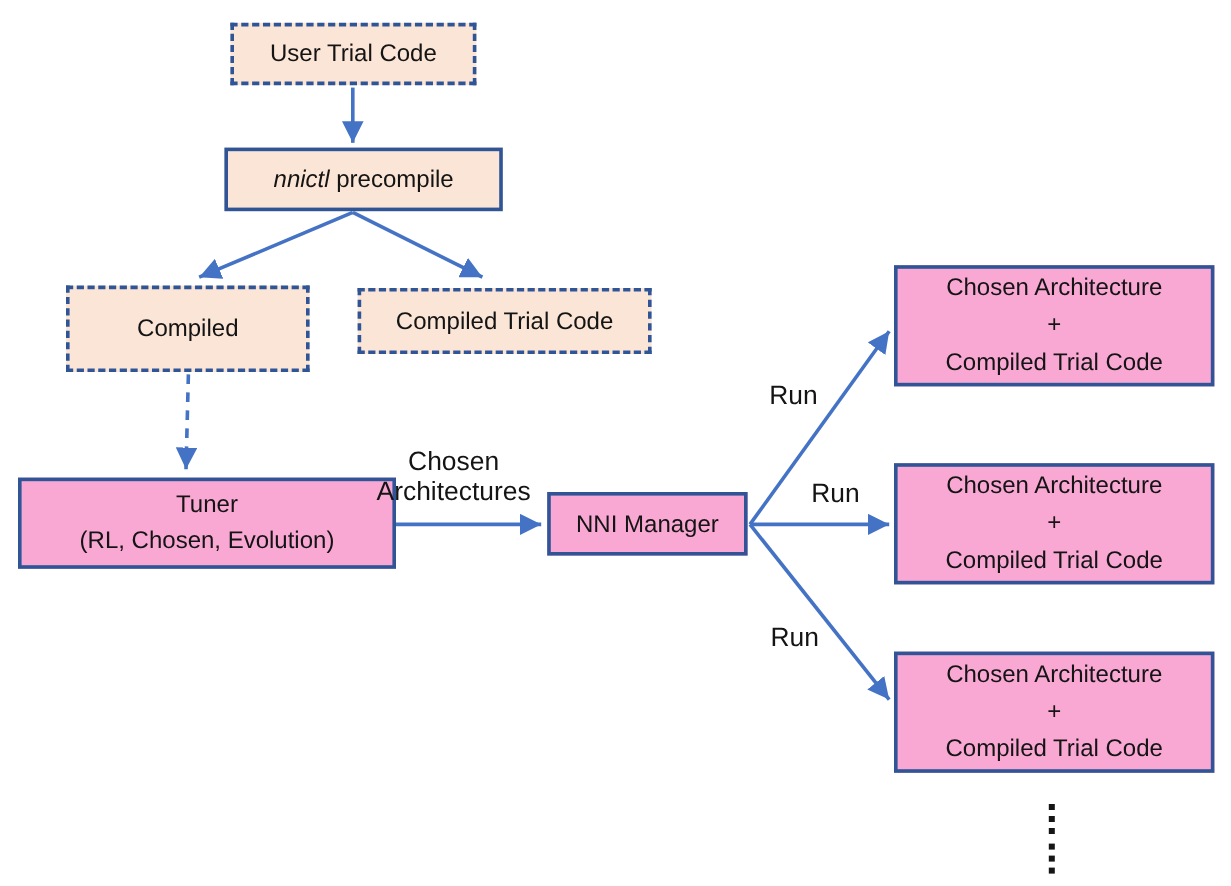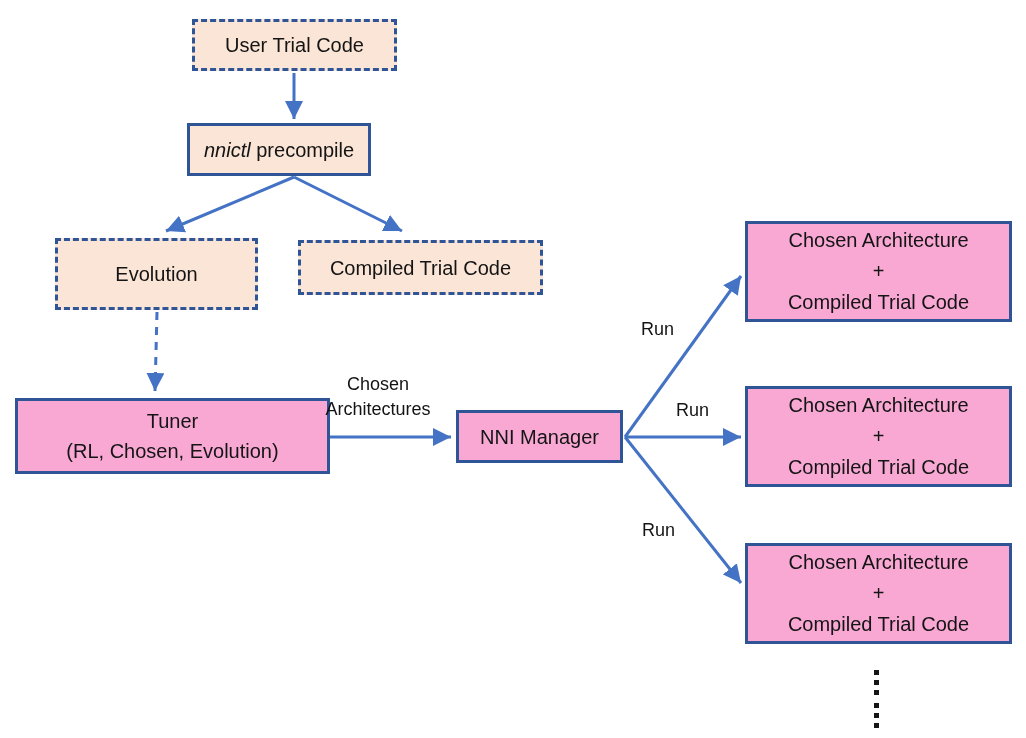--- a/index.html
+++ b/index.html
@@ -33,33 +33,33 @@
     text-align: center;
     font-size: 20px;
     line-height: 26px;
   }
   .peach { background: #fbe5d6; }
   .blue  { background: #f9a8d4; }
   .dashed { border: 3px dashed #2f5597; }
   .solid  { border: 3px solid #2f5597; }
 
   .node-user-trial    { left: 192px; top: 19px;  width: 205px; height: 52px; }
-  .node-precompile    { left: 187px; top: 123px; width: 184px; height: 53px; }
+  .node-precompile    { left: 187px; top: 123px; width: 232px; height: 53px; }
   .node-search-space  { left: 55px;  top: 238px; width: 203px; height: 72px; line-height: 29px; }
   .node-compiled      { left: 298px; top: 240px; width: 245px; height: 55px; }
   .node-tuner         { left: 15px;  top: 398px; width: 315px; height: 76px; line-height: 30px; }
   .node-nni-manager   { left: 456px; top: 410px; width: 167px; height: 53px; }
   .node-trial         { left: 745px; width: 267px; height: 101px; line-height: 31px; }
   .node-trial-1 { top: 221px; }
   .node-trial-2 { top: 386px; }
   .node-trial-3 { top: 543px; }
 
   .edge-label {
     position: absolute;
-    font-size: 18px;
+    font-size: 22px;
     line-height: 25px;
     text-align: center;
     white-space: nowrap;
   }
   .lbl-chosen-arch { left: 308px; top: 372px; width: 140px; }
   .lbl-run-top     { left: 641px; top: 317px; }
   .lbl-run-middle  { left: 676px; top: 398px; }
   .lbl-run-bottom  { left: 642px; top: 518px; }
 
   .vdots {
@@ -105,21 +105,21 @@
   </div>
 
   <div class="node peach solid node-precompile">
     <span>
       <span class="cmd-italic">nnictl</span>
       <span>precompile</span>
     </span>
   </div>
 
   <div class="node peach dashed node-search-space">
-    <span>Evolution</span>
+    <span>Compiled</span>
   </div>
 
   <div class="node peach dashed node-compiled">
     <span>Compiled Trial Code</span>
   </div>
 
   <div class="node blue solid node-tuner">
     <span>Tuner</span>
     <span>(RL, Chosen, Evolution)</span>
   </div>

